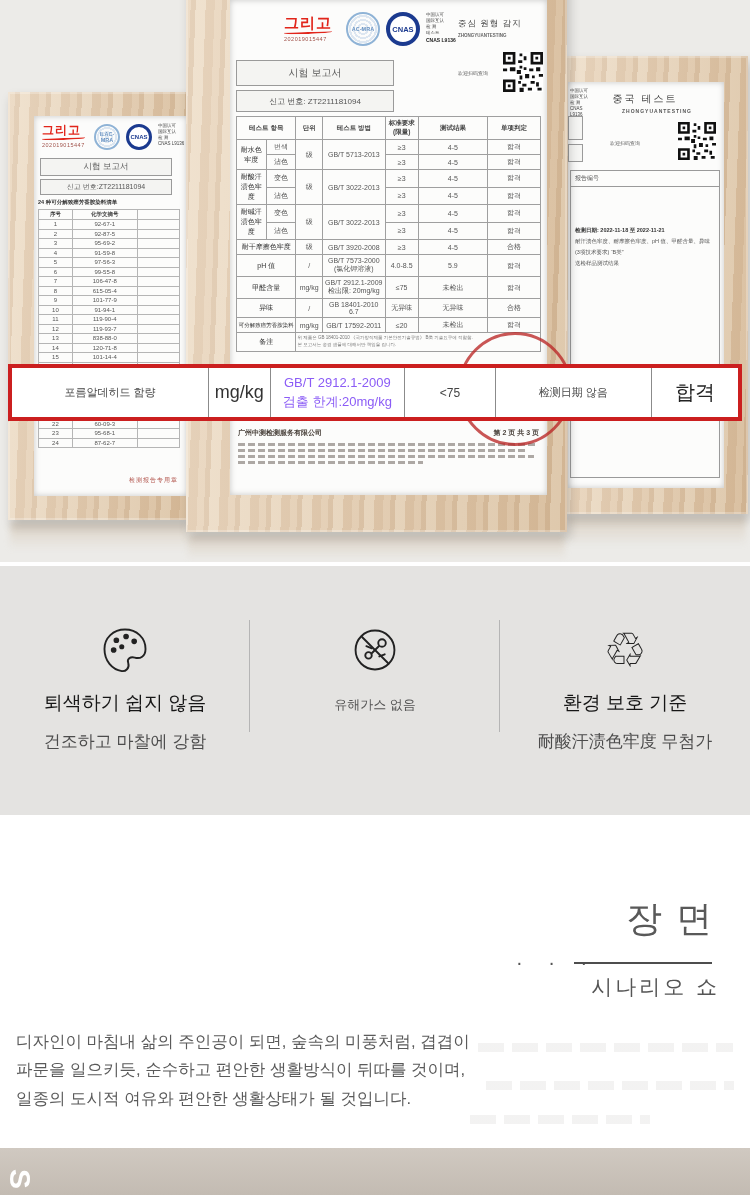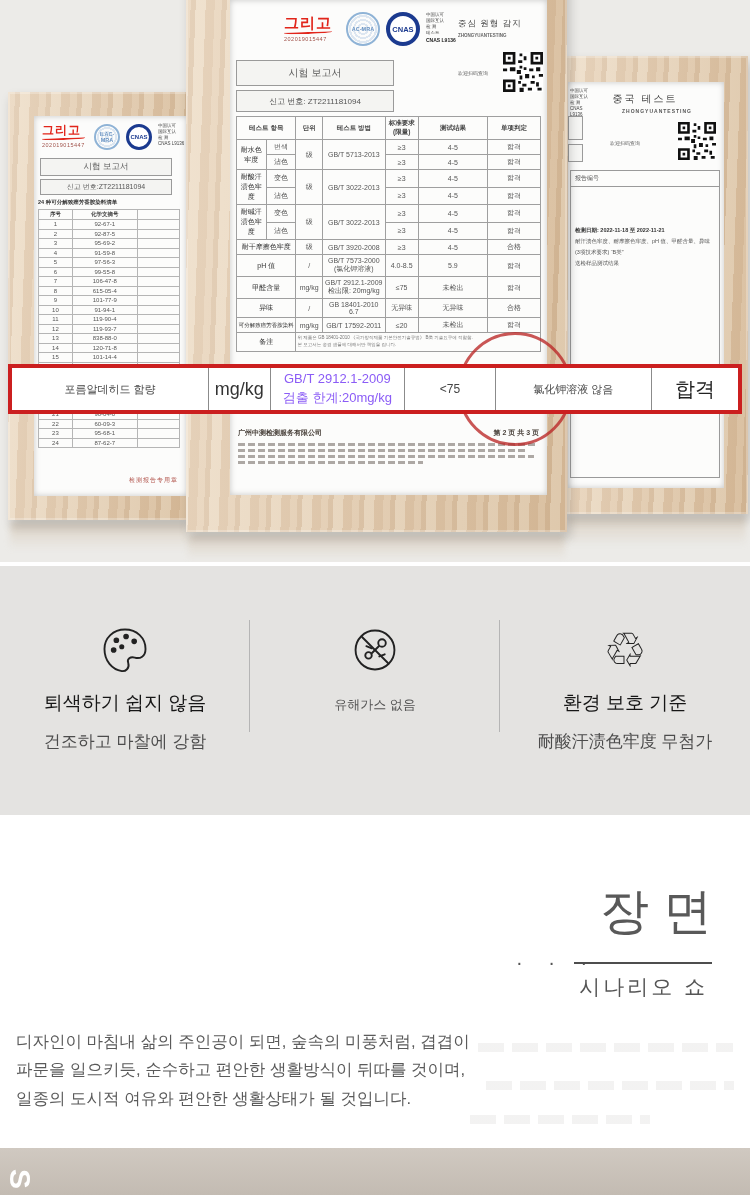--- a/index.html
+++ b/index.html
@@ -69,21 +69,21 @@
   .rline{font-size:5.5px;color:#555;margin:0 4px 4px;line-height:1.3}
   .rline.b{color:#333;font-weight:bold}
   .cutbox{position:absolute;border:1px solid #9a9a9a;background:#f6f6f4}
 
   
   .seal{position:absolute;left:458px;top:332px;width:114px;height:114px;border:3px solid rgba(186,38,38,.78);
         border-radius:50%;z-index:4;display:flex;align-items:center;justify-content:center}
   .seal .star{color:rgba(186,38,38,.8);font-size:12px}
 
   
-  .hl{position:absolute;left:8px;top:364px;width:734px;height:50px;background:#fff;
+  .hl{position:absolute;left:8px;top:364px;width:734px;height:57px;background:#fff;
       border:4px solid #cb1f1f;display:flex;z-index:10}
   .hl-cell{display:flex;flex-direction:column;justify-content:center;align-items:center;text-align:center;border-left:1px solid #8b8b8b}
   .hl-cell:first-child{border-left:none}
   .hl-item{width:27%;font-size:11px;color:#454545}
   .hl-unit{width:8.5%;font-size:18px;color:#333}
   .hl-method{width:18.5%;font-size:13px;line-height:1.45;white-space:pre-line;color:#8b5cf6}
   .hl-std{width:12.5%;font-size:12px;color:#444}
   .hl-res{width:21.5%;font-size:11px;color:#4a4a4a}
   .hl-judge{width:12%;font-size:20px;color:#222;font-weight:500}
 
@@ -100,24 +100,24 @@
   .feat:nth-child(2) .f-title{font-size:17px;color:#737373}
   .feat:nth-child(3) .f-title{font-size:19px}
   .feat:nth-child(4) .f-title{font-size:17px}
   .feat:nth-child(1) .f-sub{font-size:17px}
   .feat:nth-child(2) .f-sub{font-size:13px;color:#555}
   .feat:nth-child(3) .f-sub{font-size:17px}
   .feat:nth-child(4) .f-sub{font-size:8px;color:#9c9c9c;margin-top:18px}
 
   
   .sec-scene{position:absolute;left:0;top:815px;width:750px;height:333px;background:#fff}
-  .scene-title{position:absolute;right:24px;top:64px;font-size:49px;color:#595959;letter-spacing:14px;font-weight:500}
+  .scene-title{position:absolute;right:24px;top:80px;font-size:36px;color:#595959;letter-spacing:14px;font-weight:500}
   .scene-dots{position:absolute;left:516px;top:136px;font-size:20px;color:#555;letter-spacing:10px}
   .scene-line{position:absolute;left:574px;top:147px;width:138px;height:2px;background:#4e4e4e}
-  .scene-sub{position:absolute;right:42px;top:158px;font-size:21px;color:#555;letter-spacing:3px}
+  .scene-sub{position:absolute;right:30px;top:158px;font-size:21px;color:#555;letter-spacing:3px}
   .scene-para{position:absolute;left:16px;top:212px;width:462px;font-size:16.5px;line-height:1.72;color:#5a5a5a}
   .ghost{position:absolute;height:9px;opacity:.5;
          background:repeating-linear-gradient(90deg, rgba(120,115,110,.18) 0 26px, transparent 26px 34px)}
 
   
   .sec-band{position:absolute;left:0;top:1148px;width:750px;height:47px;
             background:linear-gradient(180deg,#d0c9c1,#c3bbb2)}
   .band-letter{position:absolute;left:10px;top:14px;color:#fff;font-size:30px;font-weight:bold;transform:rotate(90deg)}
 </style>
 </head>
@@ -504,21 +504,21 @@
   <div class="seal">
     <span class="star">★</span>
   </div>
 
   <div class="hl">
     <div class="hl-cell hl-item">포름알데히드 함량</div>
     <div class="hl-cell hl-unit">mg/kg</div>
     <div class="hl-cell hl-method">GB/T 2912.1-2009
 검출 한계:20mg/kg</div>
     <div class="hl-cell hl-std">&lt;75</div>
-    <div class="hl-cell hl-res">氯化钾溶液 않음</div>
+    <div class="hl-cell hl-res">检测日期 않음</div>
     <div class="hl-cell hl-judge">합격</div>
   </div>
 </div>
 
 <div class="sec-feat">
   <div class="feat">
     <div class="f-icon">
       <svg viewBox="0 0 100 100" fill="none" stroke="#222" stroke-width="3.5" stroke-linejoin="round">
         <path d="M50 12 C72 12 88 28 88 48 C88 62 78 67 68 64 C60 62 53 66 56 74 C59 84 51 90 44 89 C26 86 12 70 12 48 C12 28 28 12 50 12 Z"></path>
         <circle cx="34" cy="32" r="3.5" fill="#222"></circle>

